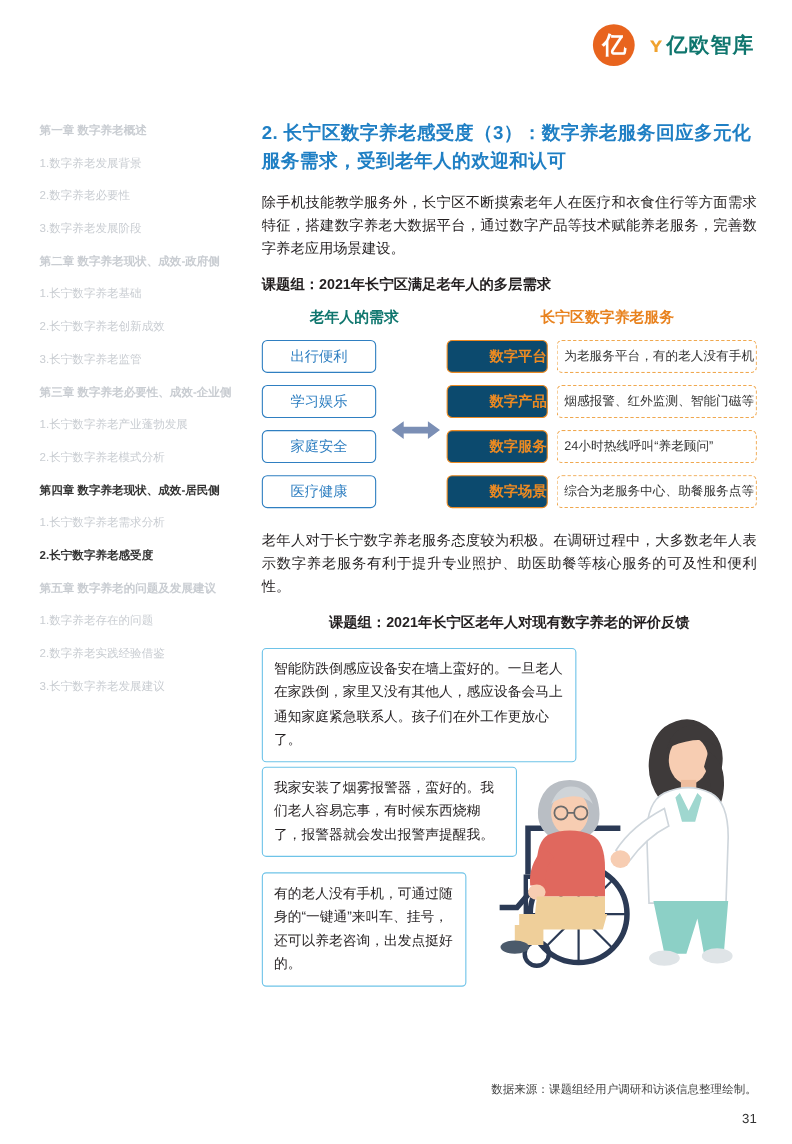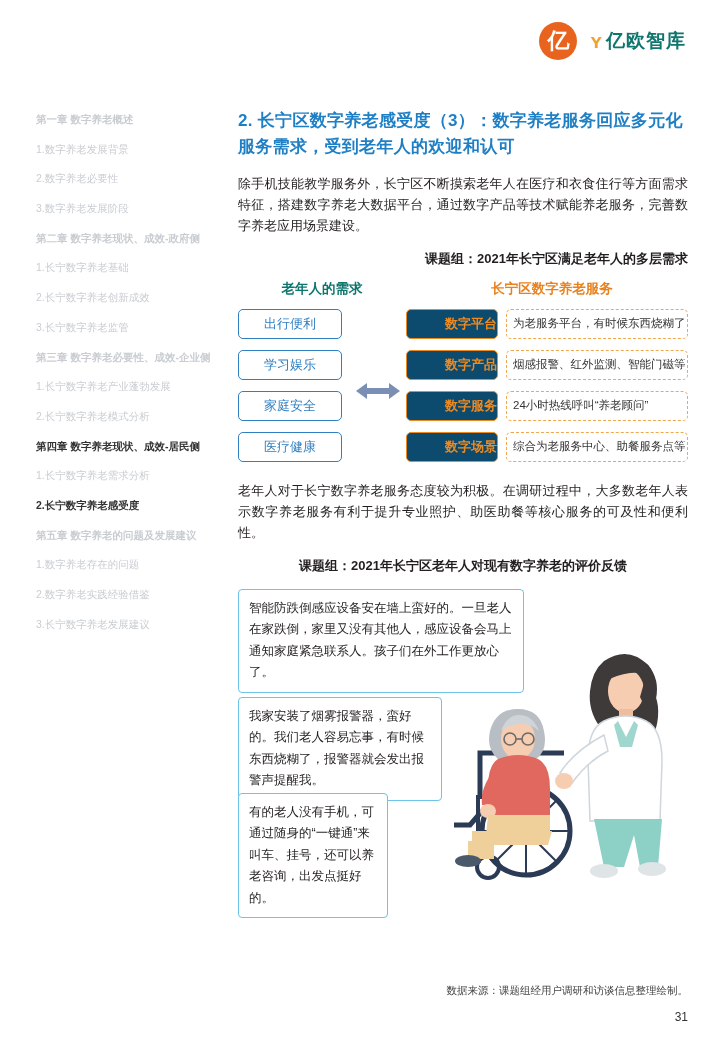--- a/index.html
+++ b/index.html
@@ -76,21 +76,21 @@
     font-size: 13px;
     line-height: 1.62;
     margin: 0 0 14px 0;
     color: #231f20;
     text-align: justify;
   }
 
   .caption {
     font-size: 13px;
     font-weight: bold;
-    text-align: right;
+    text-align: left;
     margin: 2px 0 12px 0;
     color: #231f20;
   }
   .caption2 {
     font-size: 13px;
     font-weight: bold;
     text-align: center;
     margin: 6px 0 14px 0;
     color: #231f20;
   }
@@ -174,22 +174,22 @@
     border: 1.3px solid #6ec3e8;
     border-radius: 4px;
     background: #ffffff;
     padding: 8px 10px;
     font-size: 12.5px;
     line-height: 1.72;
     color: #231f20;
     position: absolute;
   }
   .q1 { left: 0; top: 0; width: 286px; }
-  .q2 { left: 0; top: 108px; width: 204px; }
-  .q3 { left: 0; top: 204px; width: 150px; }
+  .q2 { left: 0; top: 108px; width: 232px; }
+  .q3 { left: 0; top: 204px; width: 186px; }
 
   
   .illus { position: absolute; right: -6px; top: 46px; width: 240px; height: 260px; }
 
   .source {
     position: absolute;
     right: 32px;
     bottom: 42px;
     font-size: 10.5px;
     color: #444;
@@ -250,21 +250,21 @@
 
     <div class="chart-rows">
       <svg class="arrow" viewBox="0 0 44 20">
         <polygon points="0,10 11,2 11,7 33,7 33,2 44,10 33,18 33,13 11,13 11,18" fill="#7b8fb5"></polygon>
       </svg>
 
       <div class="row">
         <div class="pill-blue">出行便利</div>
         <div class="gap"></div>
         <div class="pill-orange">数字平台</div>
-        <div class="desc">为老服务平台，有时候东西烧糊了</div>
+        <div class="desc">为老服务平台，有的老人没有手机</div>
       </div>
 
       <div class="row">
         <div class="pill-blue">学习娱乐</div>
         <div class="gap"></div>
         <div class="pill-orange">数字产品</div>
         <div class="desc">烟感报警、红外监测、智能门磁等</div>
       </div>
 
       <div class="row">

